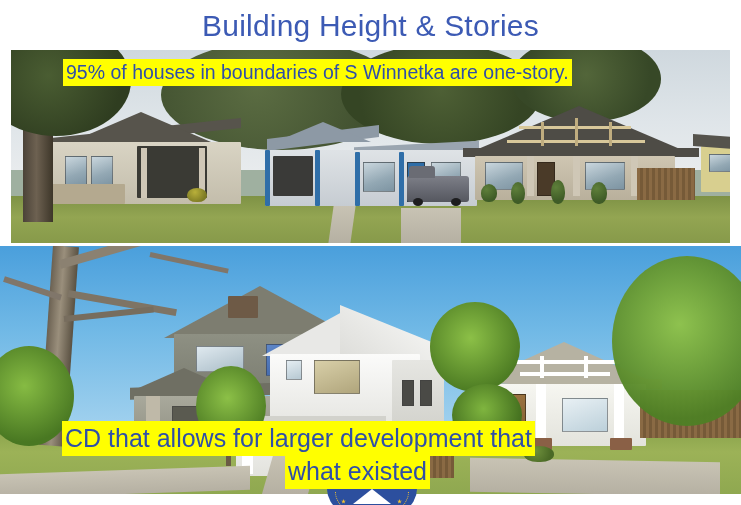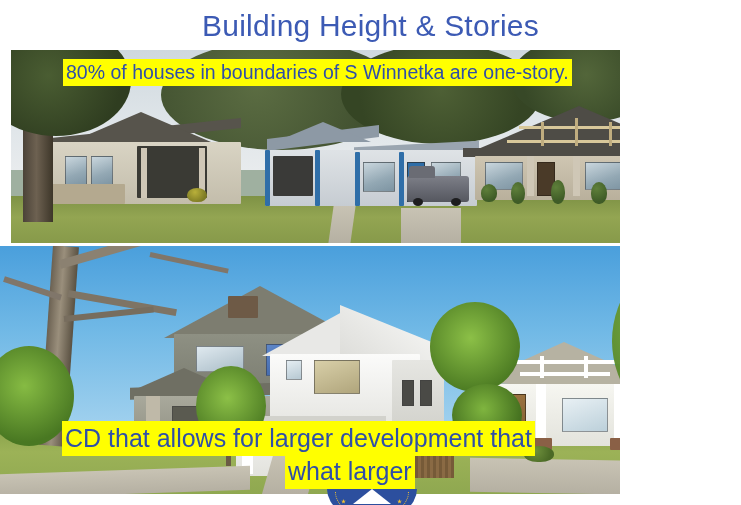--- a/index.html
+++ b/index.html
@@ -7,21 +7,21 @@
   body {
     width: 741px;
     height: 505px;
     overflow: hidden;
     background: #ffffff;
     font-family: "Liberation Sans", sans-serif;
   }
 
   .slide {
     position: relative;
-    width: 620px;
+    width: 741px;
     height: 505px;
     background: #ffffff;
     overflow: hidden;
   }
 
   
   .slide-title {
     position: absolute;
     left: 0;
     top: 8px;
@@ -279,21 +279,21 @@
 
       <div class="shrub" style="left:470px;top:134px;width:16px;height:18px;"></div>
       <div class="shrub" style="left:500px;top:132px;width:14px;height:22px;"></div>
       <div class="shrub" style="left:540px;top:130px;width:14px;height:24px;"></div>
       <div class="shrub" style="left:580px;top:132px;width:16px;height:22px;"></div>
       <div class="shrub" style="left:176px;top:138px;width:20px;height:14px;background:radial-gradient(circle at 40% 30%, #b9b03a, #7d7b24 70%);"></div>
     </div>
 
   </div>
 
-  <div class="hl hl-top">80% of houses in boundaries of S Winnetka are one-story.</div>
+  <div class="hl hl-top">95% of houses in boundaries of S Winnetka are one-story.</div>
 
   <div class="photo-band photo-bottom">
     <div class="photo-inner">
 
       <div class="sky-blue" style="height:190px;"></div>
 
       <div class="ground" style="top:178px;height:70px;background:linear-gradient(#86a04a 0%, #9cb257 40%, #8fa850 100%);"></div>
 
       <div class="trunk" style="left:46px;top:0px;width:26px;height:200px;transform:rotate(4deg);background:linear-gradient(90deg,#6b6152,#9a8f7c 45%,#5a5142);"></div>
       <div class="trunk" style="left:60px;top:14px;width:120px;height:9px;transform:rotate(-16deg);transform-origin:left center;background:#8b8171;"></div>
@@ -365,21 +365,21 @@
 
       <div class="walk" style="left:268px;top:206px;width:46px;height:42px;transform:skewX(-16deg);"></div>
       <div class="walk" style="left:0px;top:224px;width:250px;height:24px;transform:skewY(-2deg);"></div>
       <div class="walk" style="left:470px;top:214px;width:250px;height:34px;transform:skewY(1deg);"></div>
       <div class="shrub" style="left:524px;top:200px;width:30px;height:16px;background:radial-gradient(circle at 40% 30%, #6e8f3c, #4b6a26 70%);"></div>
       <div class="shrub" style="left:372px;top:198px;width:26px;height:14px;"></div>
     </div>
   </div>
 
   <div class="hl hl-b1">CD that allows for larger development that</div>
-  <div class="hl hl-b2">what larger</div>
+  <div class="hl hl-b2">what existed</div>
 
   <div class="seal">
     <div class="seal-arc"></div>
     <div class="seal-chev"></div>
     <div class="seal-star" style="left:14px;"></div>
     <div class="seal-star" style="left:70px;"></div>
   </div>
 
 </div>
 

